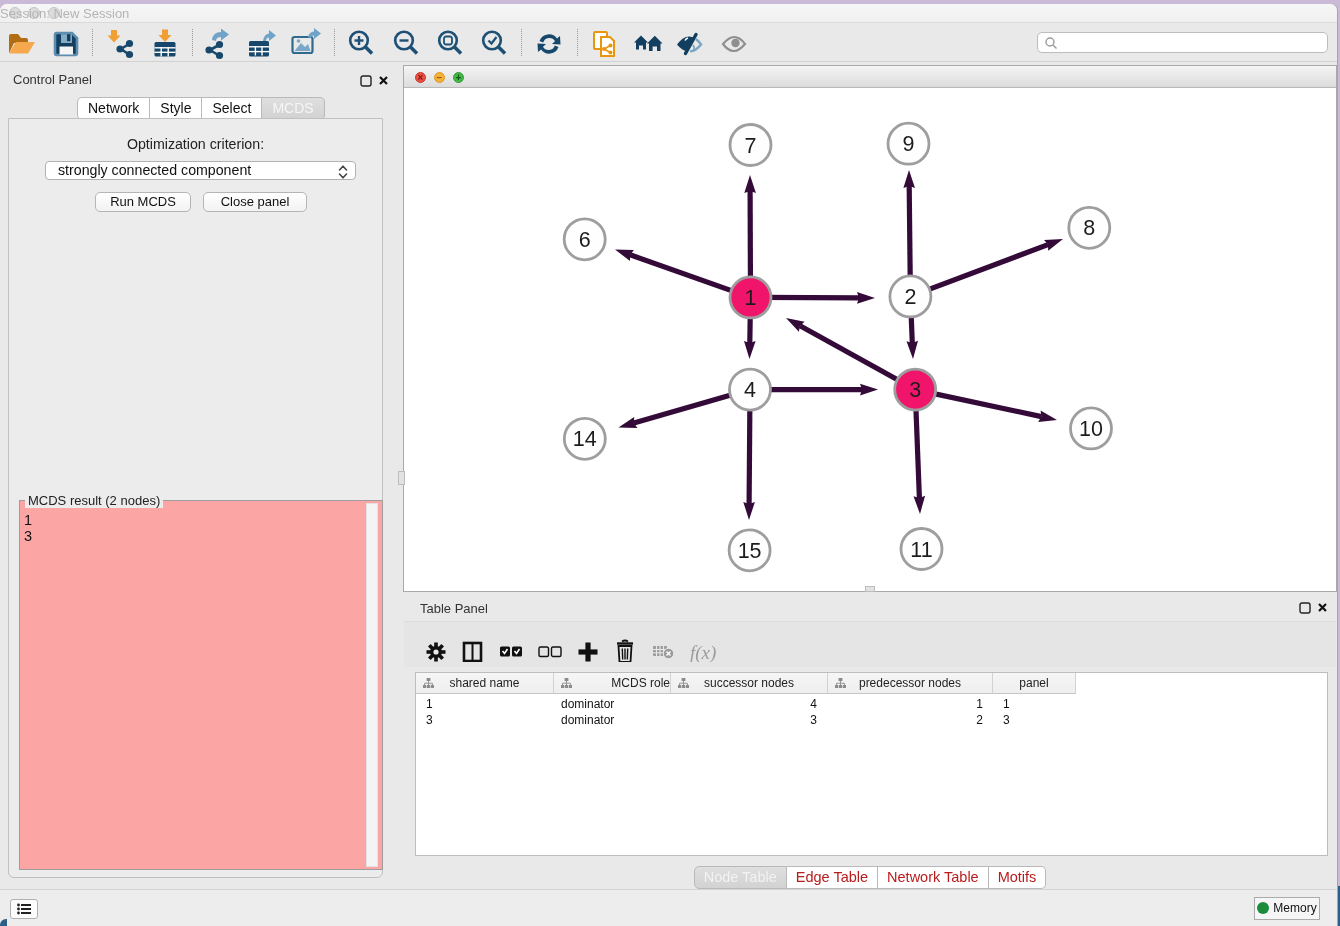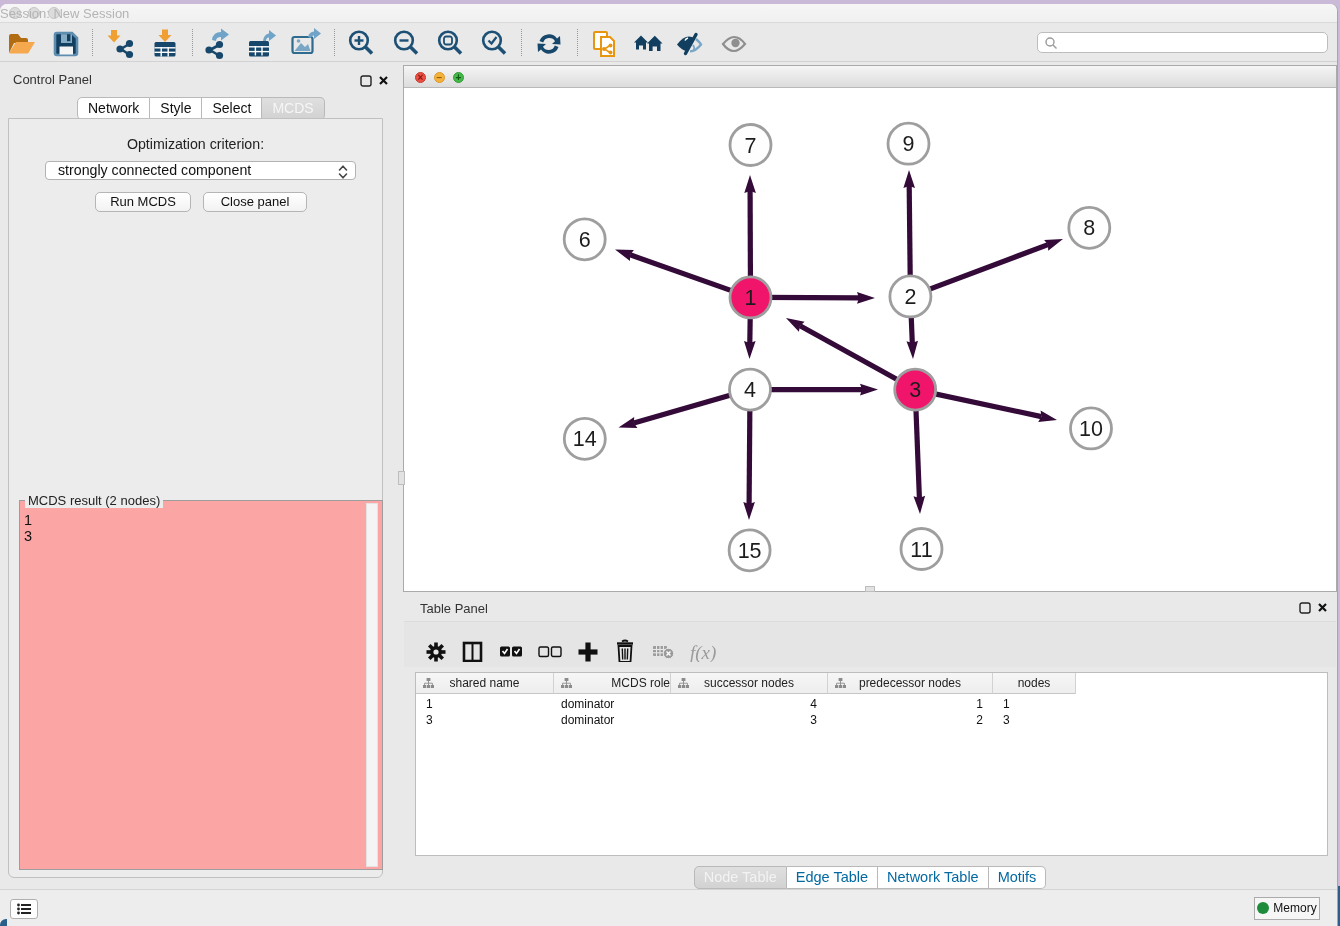--- a/index.html
+++ b/index.html
@@ -49,21 +49,21 @@
   
   #tpanel { position:absolute; left:403px; top:590px; width:934px; height:276px;
             background:#e9e9e9; border-radius:0 0 6px 6px; }
   #ttable { position:absolute; left:12px; top:78px; width:913px; height:184px;
             background:#fff; border:1px solid #bdbdbd; }
   .th { position:absolute; top:0; height:21px; background:linear-gradient(#f6f6f6,#eeeeee);
         border-right:1px solid #d2d2d2; border-bottom:1px solid #c6c6c6;
         font-size:12px; color:#222; }
   .td { position:absolute; font-size:12px; color:#111; height:16px; line-height:16px; }
   .btab { display:inline-block; background:#fff; border:1px solid #b9b9b9; border-left:none;
-          padding:2px 9px 3px 9px; color:#0369a1; font-size:14.5px; line-height:16px; }
+          padding:2px 9px 3px 9px; color:#b91c1c; font-size:14.5px; line-height:16px; }
   .btabsel { background:linear-gradient(#dfdfdf,#d2d2d2); color:#f3f3f3; }
   
   #statusbar { position:absolute; left:0; top:885px; width:100%; height:37px;
                border-top:1px solid #d4d4d4; background:#ededed; }
 </style>
 </head>
 <body>
 <div id="win">
   <div id="titlebar">
     <div class="tl" style="left:9px"></div>
@@ -415,21 +415,21 @@
               <rect x="3.9" y="7" width="3.2" height="3"></rect>
               <rect x="7.8" y="7" width="3.2" height="3"></rect>
             </g>
             <g stroke="#8b8b8b" stroke-width="0.9" fill="none">
               <path d="M5.5,3 L5.5,5.2 M1.6,7 L1.6,5.2 L9.4,5.2 L9.4,7 M5.5,5.2 L5.5,7"></path>
             </g>
           </svg>
           <div style="position:absolute;left:0;right:0;top:0;height:21px;line-height:20px;text-align:center;">predecessor nodes</div>
         </div>
       <div class="th" style="left:577px; width:83px;">
-          <div style="position:absolute;left:0;right:0;top:0;height:21px;line-height:20px;text-align:center;">nodes</div>
+          <div style="position:absolute;left:0;right:0;top:0;height:21px;line-height:20px;text-align:center;">panel</div>
         </div>
       <div class="td" style="left:10px; top:23px;">1</div>
       <div class="td" style="left:145px; top:23px;">dominator</div>
       <div class="td" style="left:255px; top:23px; width:146px; text-align:right;">4</div>
       <div class="td" style="left:412px; top:23px; width:155px; text-align:right;">1</div>
       <div class="td" style="left:587px; top:23px;">1</div>
       <div class="td" style="left:10px; top:39px;">3</div>
       <div class="td" style="left:145px; top:39px;">dominator</div>
       <div class="td" style="left:255px; top:39px; width:146px; text-align:right;">3</div>
       <div class="td" style="left:412px; top:39px; width:155px; text-align:right;">2</div>

